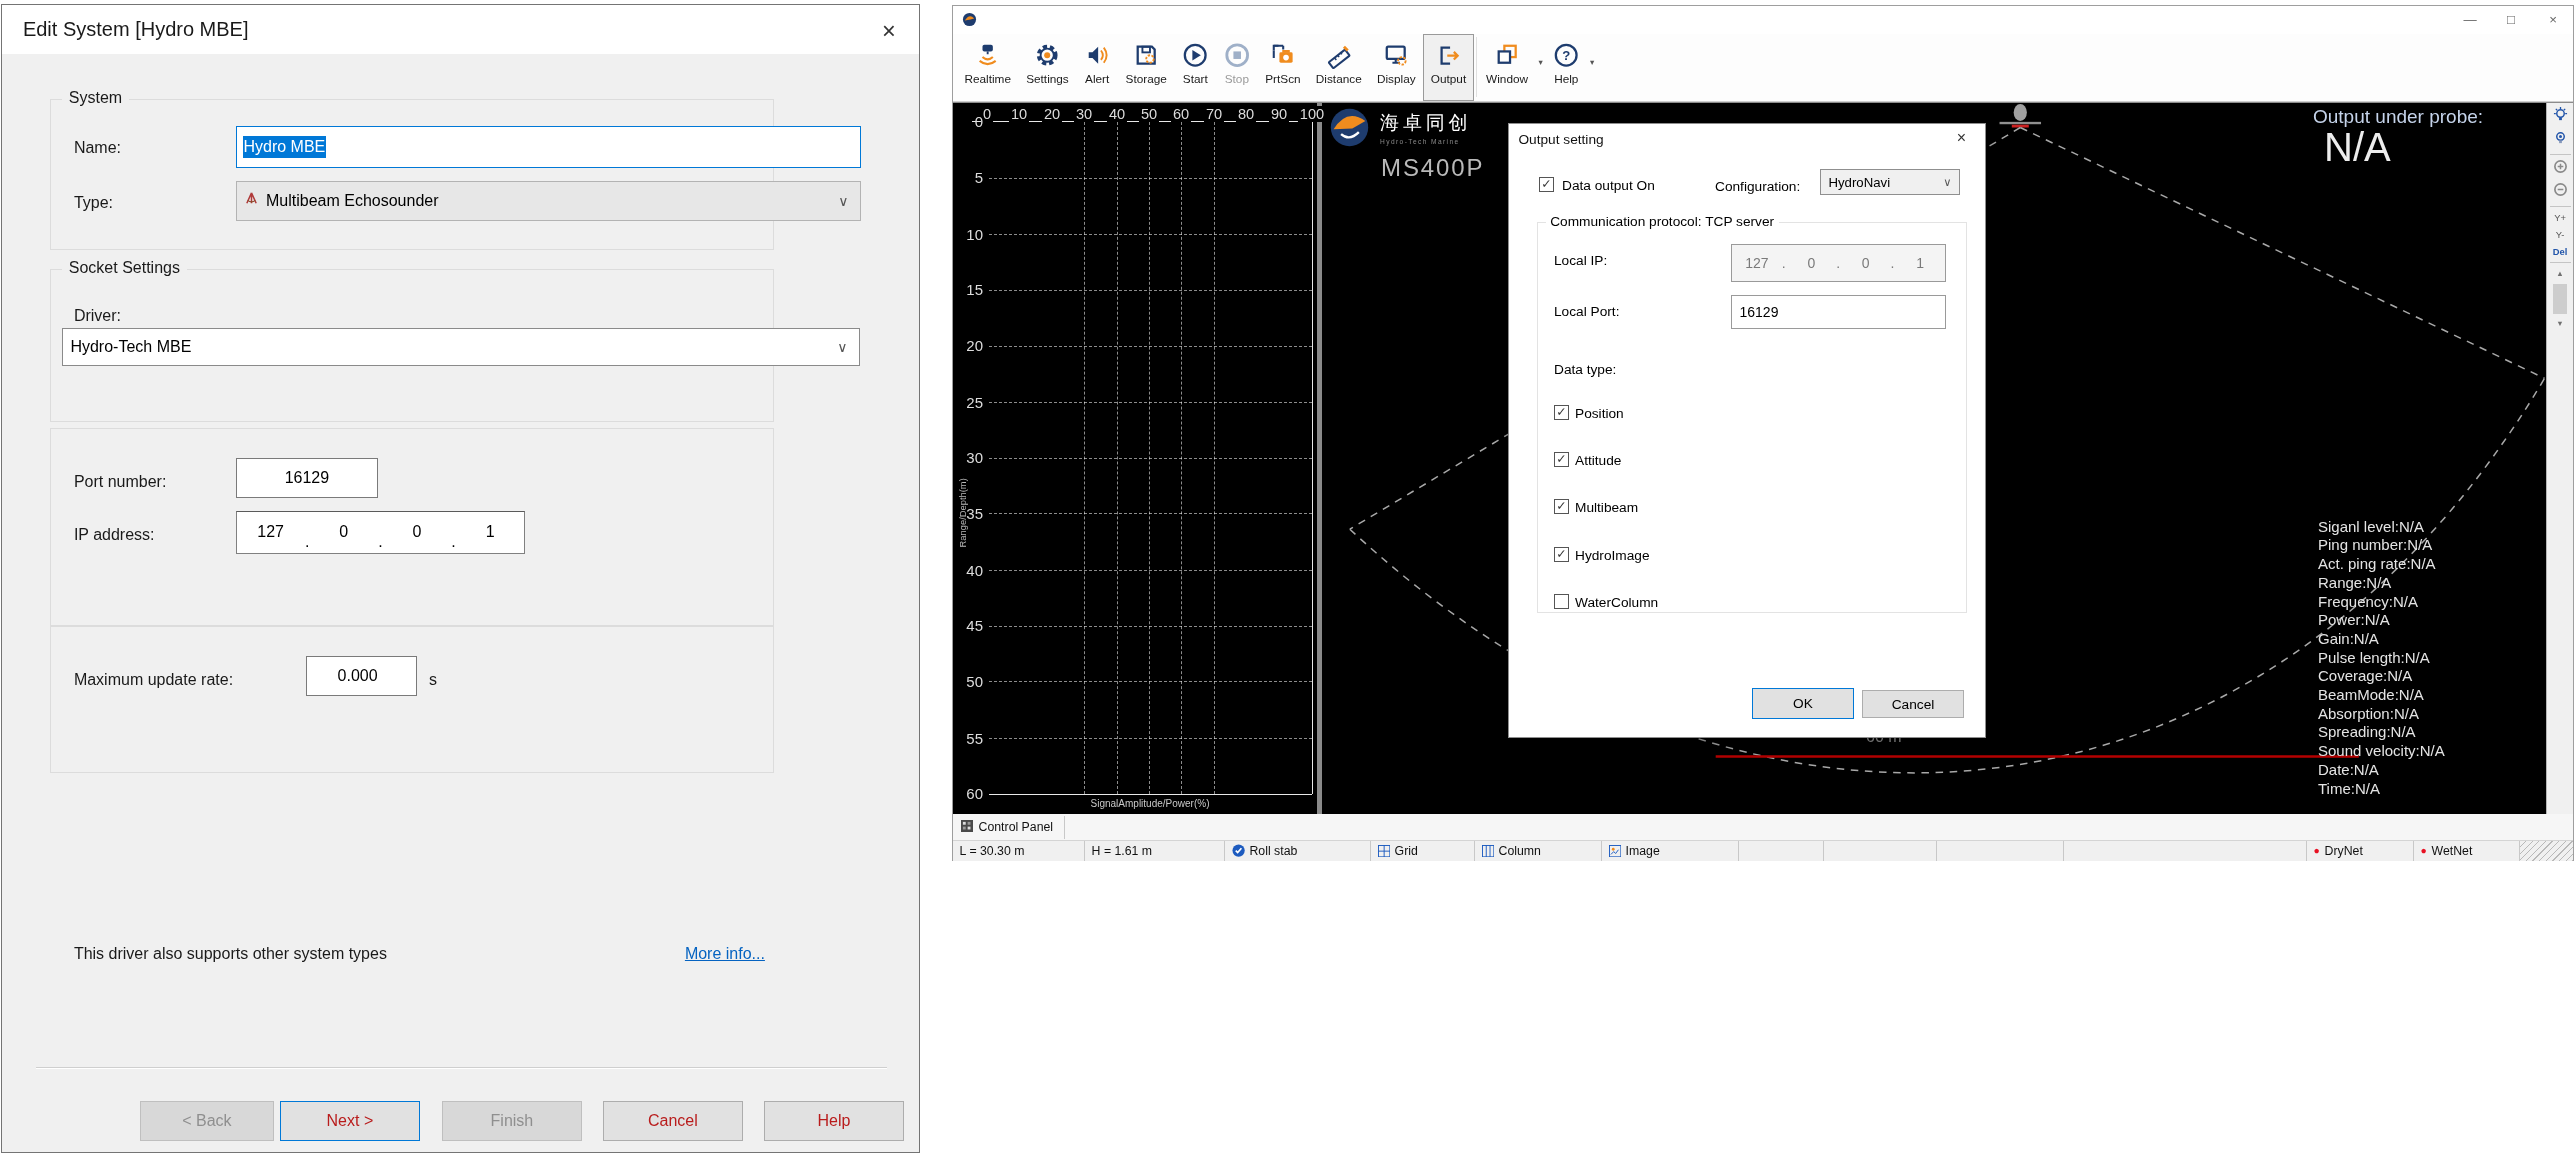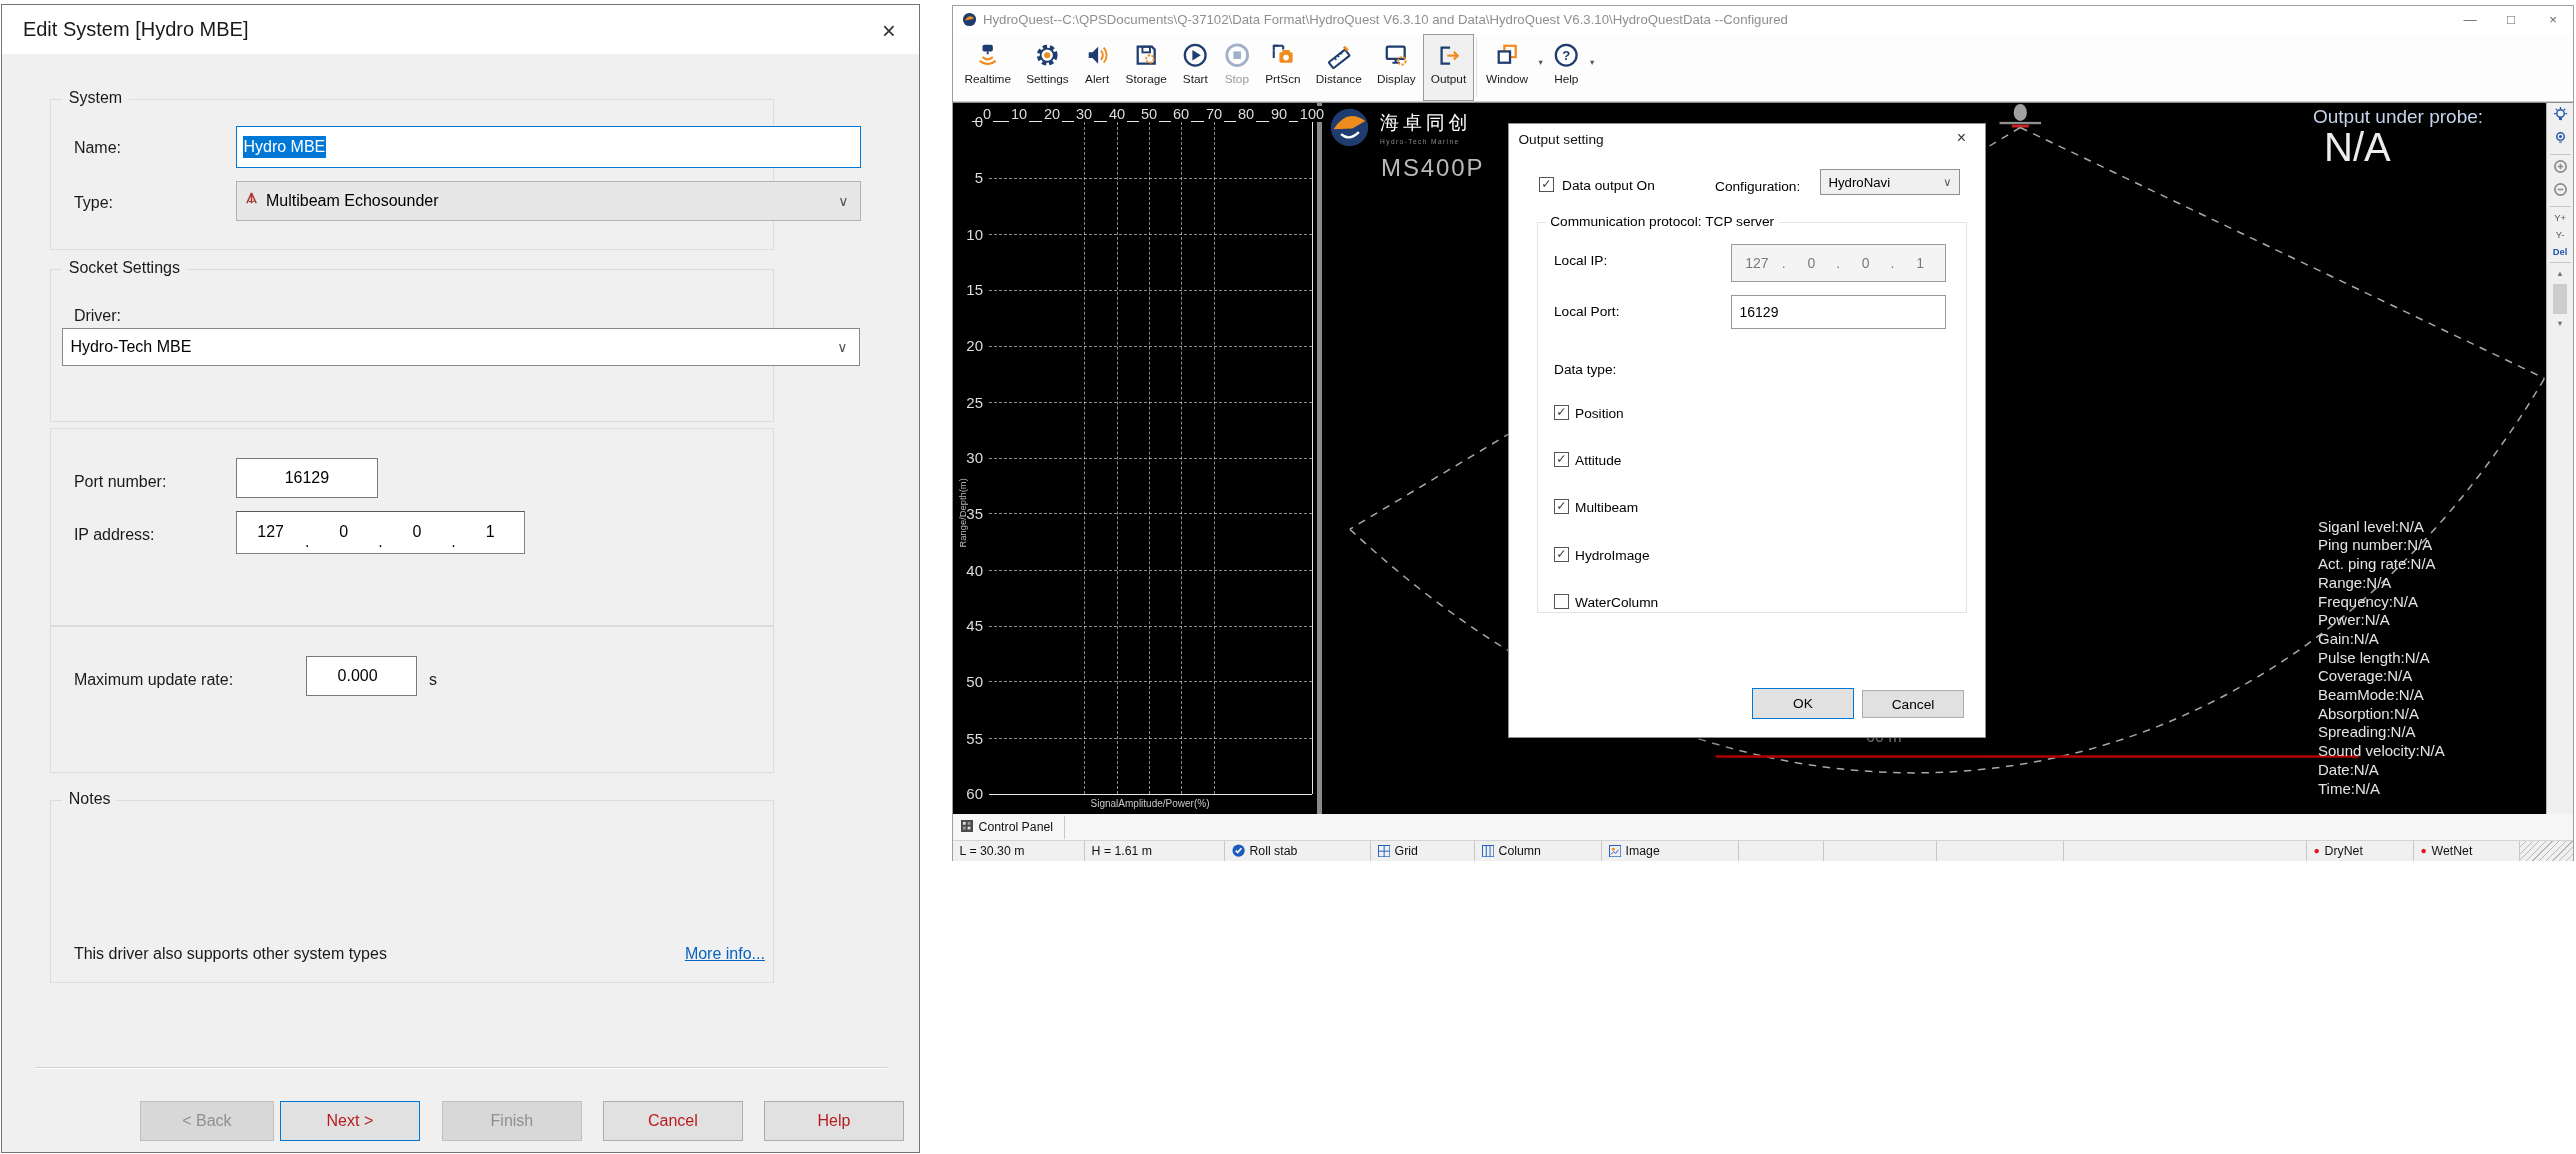--- a/index.html
+++ b/index.html
@@ -190,43 +190,39 @@
       <span class="seg">1</span>
     </div>
 
     <div class="grp" style="top:621px;height:147px;"></div>
     <span class="lbl" style="left:72px;top:666px;">Maximum update rate:</span>
     <div class="txtin rate-in">
       <span>0.000</span>
     </div>
     <span class="lbl" style="left:427px;top:666px;">s</span>
 
-    <div class="grp" style="top:795px;height:183px;">
-      <span class="grp-legend">Notes</span>
-    </div>
     <span class="lbl" style="left:72px;top:940px;">This driver also supports other system types</span>
     <span class="link" style="left:683px;top:940px;">More info...</span>
 
     <div class="ed-sep"></div>
     <div class="btn disabled" style="left:138px;width:134px;">&lt; Back</div>
     <div class="btn focused" style="left:278px;width:140px;">Next &gt;</div>
     <div class="btn disabled" style="left:440px;width:140px;">Finish</div>
     <div class="btn" style="left:601px;width:140px;">Cancel</div>
     <div class="btn" style="left:762px;width:140px;">Help</div>
   </section>
 
   <section class="main-window">
     <div class="mw-titlebar">
       <span class="mw-appicon">
         <svg width="15" height="15" viewBox="0 0 16 16">
             <circle cx="8" cy="8" r="7" fill="#1e3c6e"></circle>
             <path d="M3 9 Q8 1 13 7 L9 8 Z" fill="#f08c1e"></path>
           </svg>
       </span>
-      <span class="mw-title">HydroQuest--C:\QPSDocuments\Q-37102\Data Format\HydroQuest V6.3.10 and Data\HydroQuest V6.3.10\HydroQuestData --Configured</span>
       <span class="cap-btn" style="right:83px;">—</span>
       <span class="cap-btn" style="right:42px;">□</span>
       <span class="cap-btn" style="right:0;">×</span>
     </div>
 
     <div class="mw-toolbar">
       <div class="tb-btn">
         <span class="tb-ic">
             <svg width="26.4" height="26.4" viewBox="0 0 28 28">
               <rect x="9" y="3" width="11" height="7" rx="2" fill="#1e3c6e"></rect>

